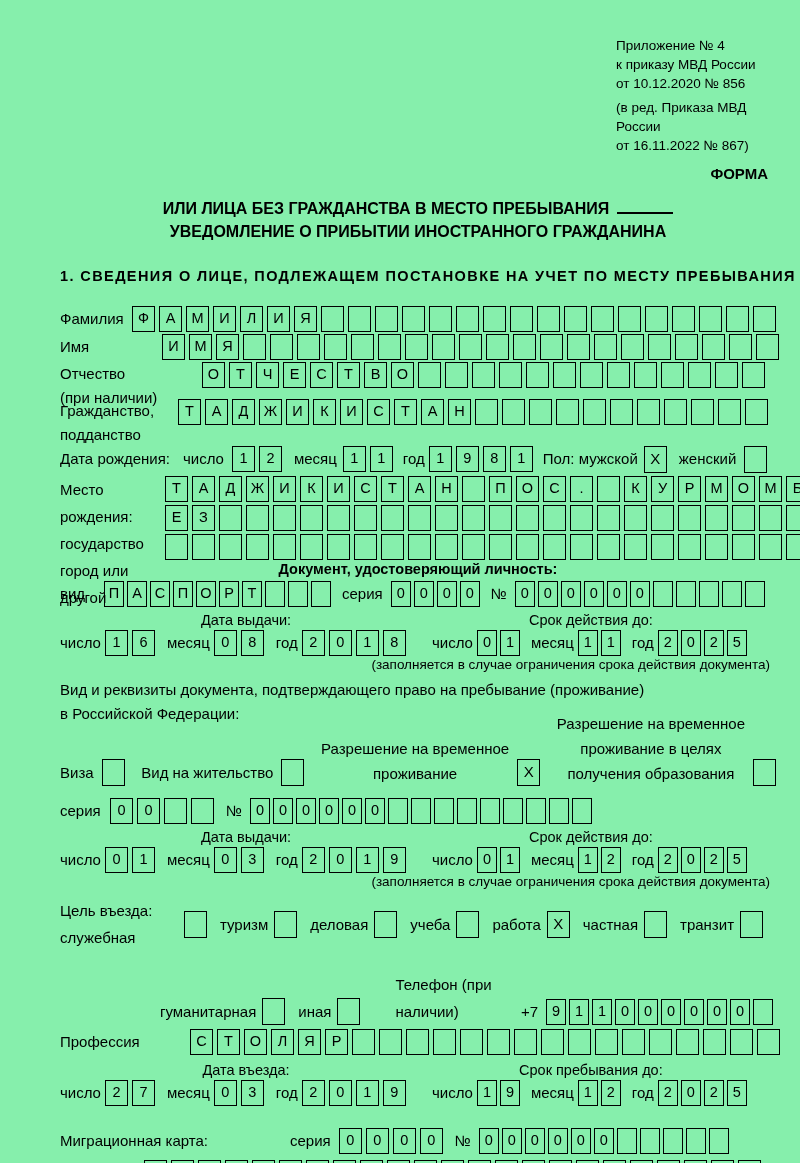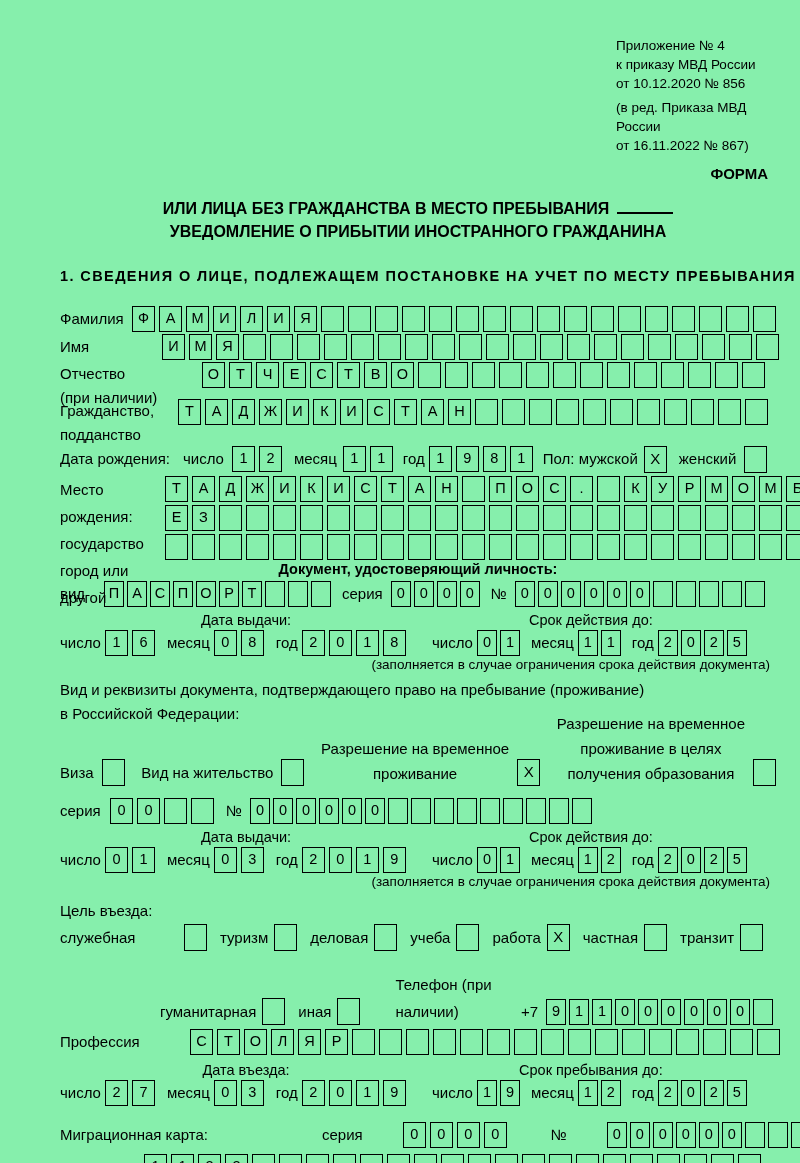--- a/index.html
+++ b/index.html
@@ -64,31 +64,31 @@
   .intro1 { margin-top:9px; }
   .intro2 { margin-top:7px; }
   .options-row { display:flex; justify-content:space-between; margin-top:6px; height:58px; }
   .opt { display:flex; align-items:flex-end; }
   .opt .olabel { line-height:26px; margin-right:8px; }
   .opt .olines { text-align:center; line-height:25px; margin-right:8px; }
   .row-series2 { margin-top:12px; }
   .row-series2 .flabel { width:50px; }
   .mini-label { line-height:26px; margin:0 8px; flex:0 0 auto; }
 
-  .purpose1 { margin-top:8px; display:flex; align-items:flex-end; }
+  .purpose1 { margin-top:8px; display:flex; align-items:center; }
   .purpose1 .plabel, .purpose2 .plabel { line-height:27px; margin-right:6px; }
   .purpose1 .checkbox, .purpose2 .checkbox { margin-right:13px; }
   .purpose2 { margin-top:20px; display:flex; align-items:flex-end; padding-left:100px; }
   .phone-label { line-height:27px; margin:0 10px 0 22px; }
   .phone-prefix { line-height:27px; margin-right:8px; }
 
   .row-profession { margin-top:4px; }
   .row-profession .flabel { width:130px; }
 
-  .row-migcard { margin-top:16px;gap:32px; }
+  .row-migcard { margin-top:22px; }
   .row-migcard .flabel { width:230px; }
 
   .row-reps { margin-top:6px; height:90px; }
   .row-reps .flabel { width:84px; line-height:28px; }
 </style>
 </head>
 <body>
 
 <div class="page">
 

